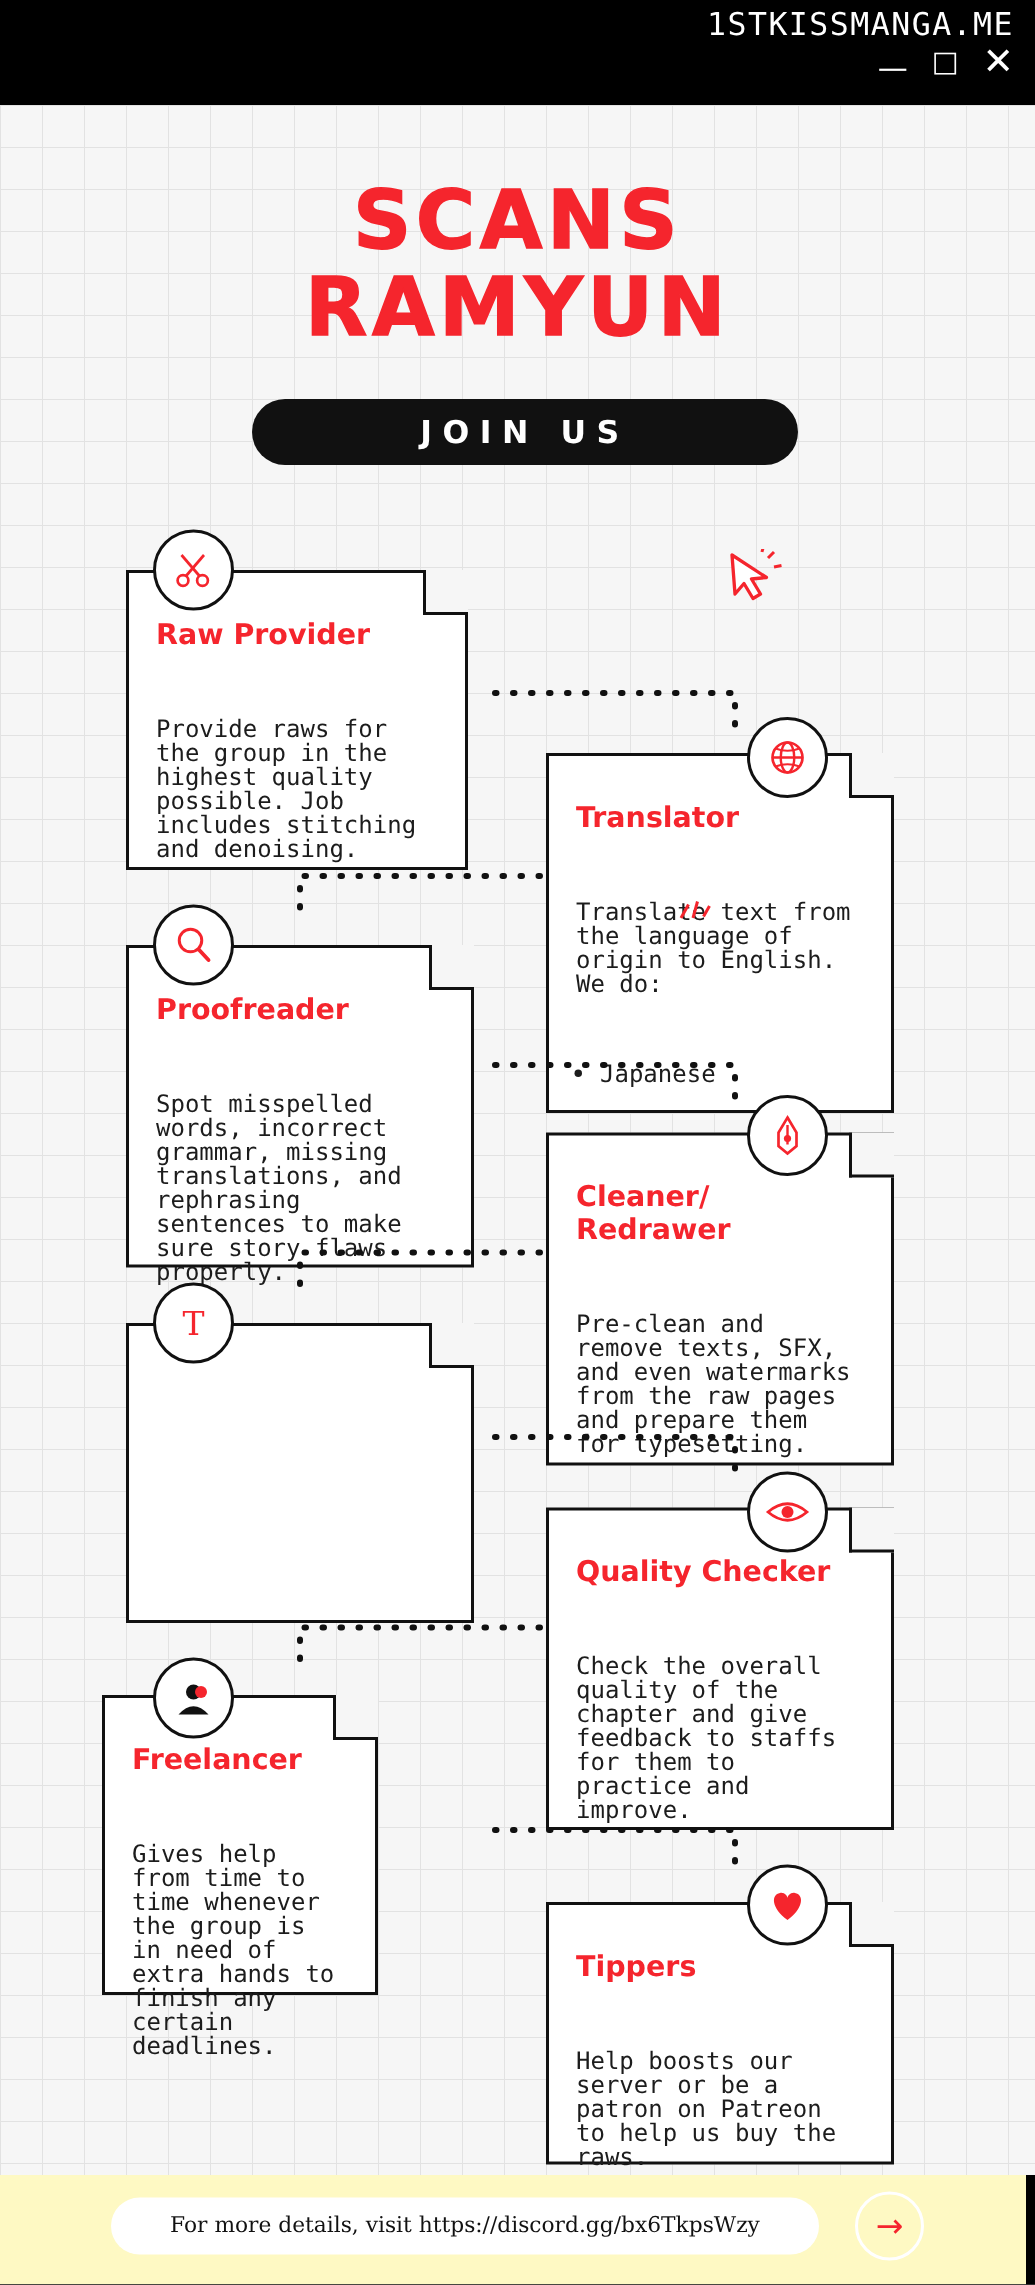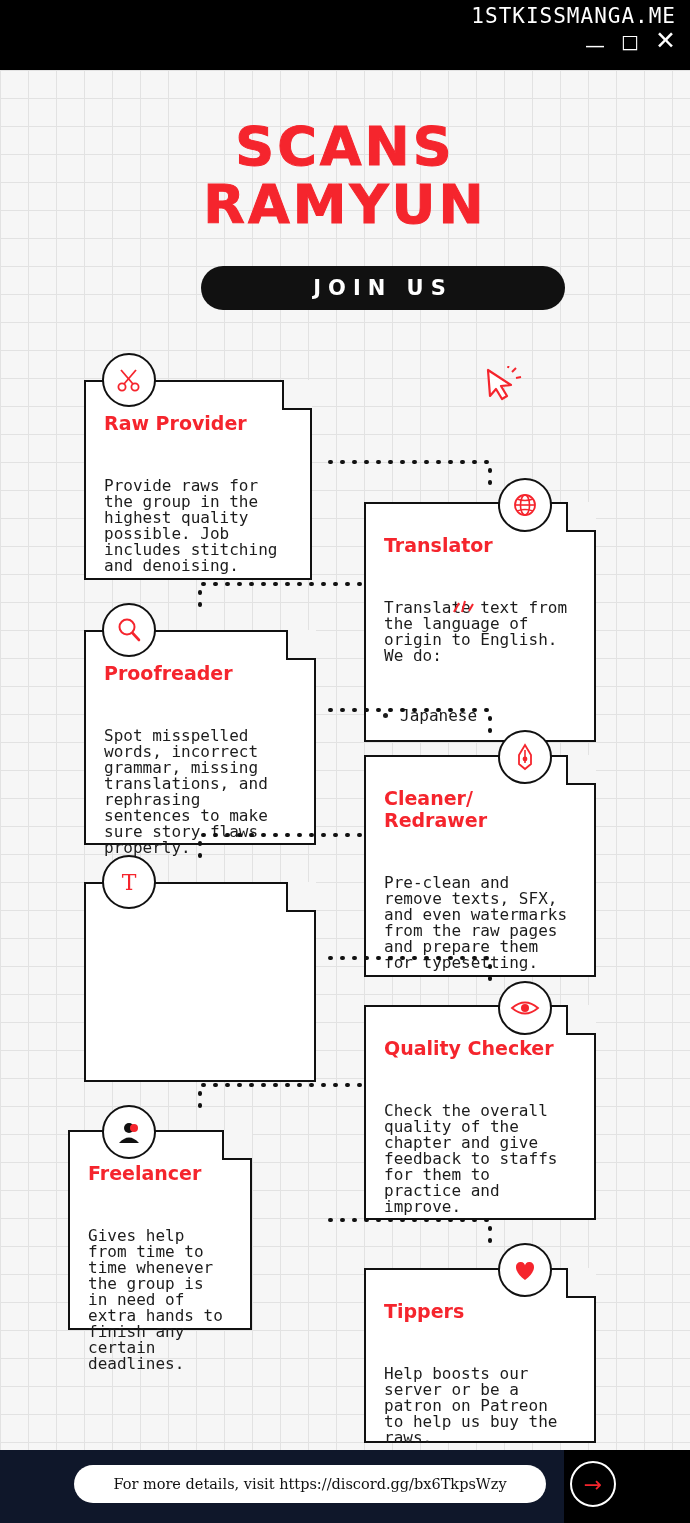--- a/index.html
+++ b/index.html
@@ -84,21 +84,20 @@
     background: #111;
     border-radius: 22px;
     color: #fff;
     font-family: "DejaVu Sans", sans-serif;
     font-weight: bold;
     font-size: 21px;
     letter-spacing: 7px;
     display: flex;
     align-items: center;
     justify-content: center;
-    margin-left: 33px;
   }
   .cursor-arrow {
     position: absolute;
     left: 482px; top: 296px;
     width: 42px; height: 42px;
   }
 
   
   .card {
     position: absolute;
@@ -157,22 +156,22 @@
 
   .dots {
     position: absolute;
     z-index: 1;
   }
 
   
   .footer {
     position: absolute;
     left: 0; top: 1450px;
-    width: 564px; height: 73px;
-    background: #0f172a;
+    width: 684px; height: 73px;
+    background: #fef9c3;
     padding-left: 27px;
   }
   .footer-pill {
     position: absolute;
     left: 74px; top: 15px;
     width: 472px; height: 38px;
     background: #fff;
     border-radius: 19px;
     display: flex;
     align-items: center;

